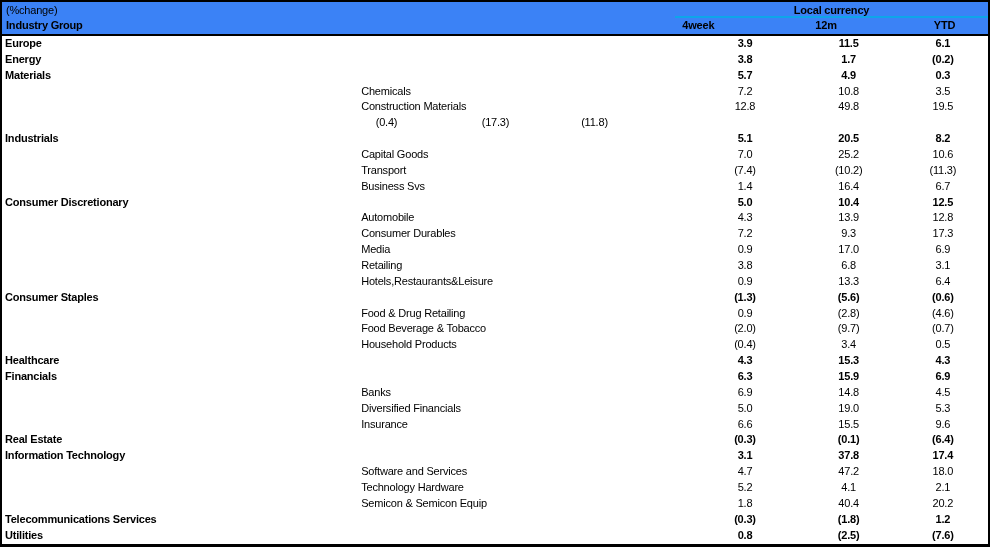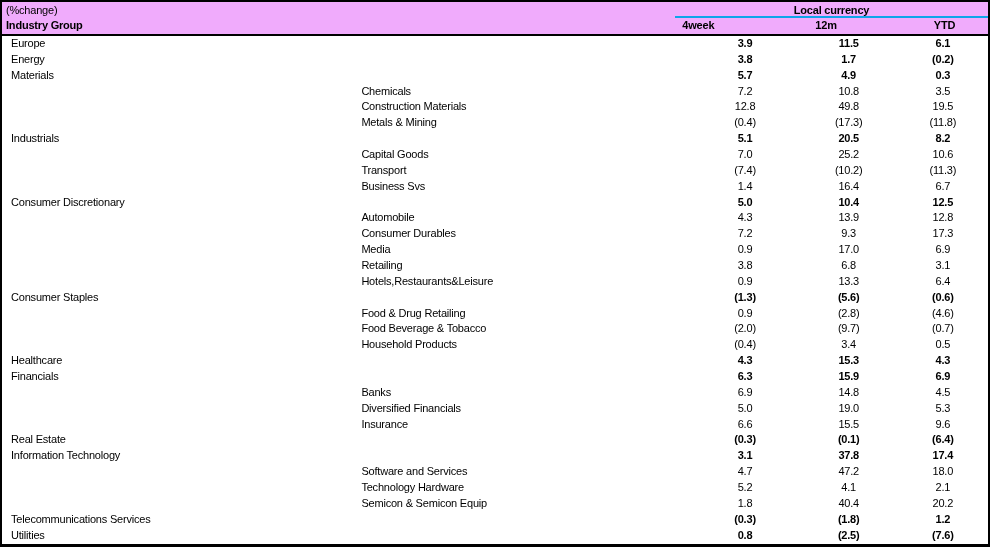--- a/index.html
+++ b/index.html
@@ -13,39 +13,39 @@
     width:990px; height:547px;
     border:2px solid #000;
     border-top:2px solid #000;
     border-bottom:3px solid #000;
     background:#fff;
     font-size:11px;
     letter-spacing:-0.2px;
     overflow:hidden;
   }
   
-  .hdr { background:#f0abfc; }
+  .hdr { background:#3b82f6; }
   .hdr-row1 { display:flex; height:16px; line-height:16px; }
   .hdr-row1-left { width:673px; padding-left:4px; }
   .hdr-row1-right {
     width:313px; text-align:center; font-weight:bold;
     border-bottom:2px solid #0ea5e9;
   }
   .hdr-row2 {
     display:flex; height:18px; line-height:15px;
     font-weight:bold;
     border-bottom:2px solid #000;
     gap:28px;
   }
   .hdr-row2-left { width:673px; padding-left:4px; }
   .col-head { text-align:center; }
   
   .tbody { background:#fff; }
   .row { display:flex; height:15.87px; line-height:15.87px; white-space:nowrap; }
-  .c-name  { width:327px; padding-left:9px; font-weight:normal; overflow:hidden; }
+  .c-name  { width:327px; padding-left:3px; font-weight:bold; overflow:hidden; }
   .c-sub   { width:346px; overflow:hidden;margin-left:48px; }
   .c-v     { text-align:center; }
   .c-v1 { width:115px; }
   .c-v2 { width:103px; }
   .c-v3 { width:95px; }
   .row.sector .c-v { font-weight:bold; }
 </style>
 </head>
 <body>
 
@@ -95,21 +95,20 @@
     </div>
       <div class="row sub">
       <div class="c-name"></div>
       <div class="c-sub">Construction Materials</div>
       <div class="c-v c-v1">12.8</div>
       <div class="c-v c-v2">49.8</div>
       <div class="c-v c-v3">19.5</div>
     </div>
       <div class="row sub">
       <div class="c-name"></div>
-      <div class="c-sub">Metals &amp; Mining</div>
       <div class="c-v c-v1">(0.4)</div>
       <div class="c-v c-v2">(17.3)</div>
       <div class="c-v c-v3">(11.8)</div>
     </div>
       <div class="row sector">
       <div class="c-name">Industrials</div>
       <div class="c-sub"></div>
       <div class="c-v c-v1">5.1</div>
       <div class="c-v c-v2">20.5</div>
       <div class="c-v c-v3">8.2</div>

